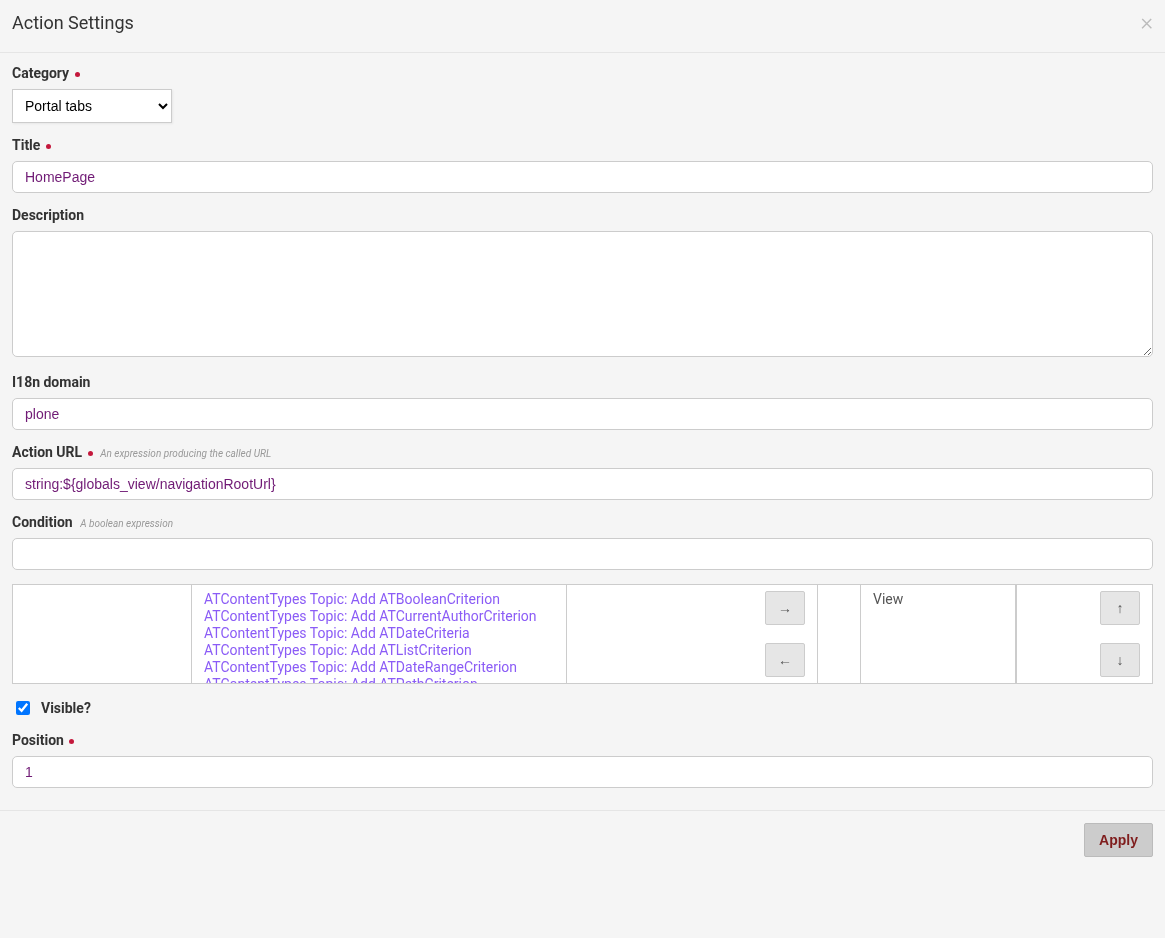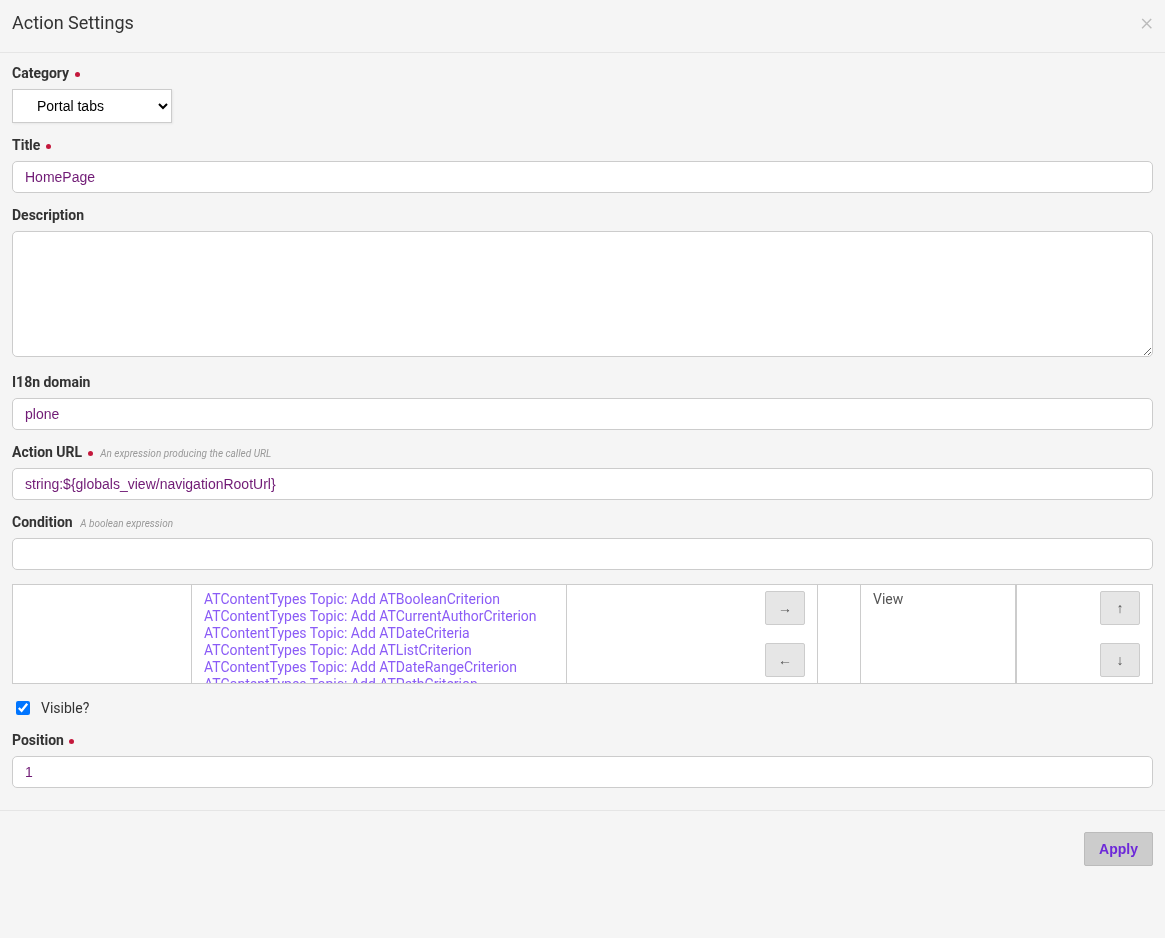--- a/index.html
+++ b/index.html
@@ -62,21 +62,21 @@
     font-style: italic;
     color: #999;
     margin-left: 4px;
     font-size: 10px;
   }
   select.select-narrow {
     width: 160px;
     height: 34px;
     border: 1px solid #ccc;
     background: #fff;
-    padding: 4px 20px;
+    padding: 4px 8px;
     font-size: 14px;
     box-shadow: 1px 1px 2px rgba(0,0,0,0.06);
   }
   input[type=text], textarea {
     width: 100%;
     border: 1px solid #ccc;
     background: #fff;
     padding: 7px 12px;
     font-size: 14px;
     border-radius: 5px;
@@ -159,38 +159,37 @@
     align-items: center;
     justify-content: flex-end;
     padding-right: 12px;
   }
   .checkbox-row {
     display: flex;
     align-items: center;
     gap: 8px;
   }
   .checkbox-row label {
-    font-weight: 400;
+    font-weight: 700;
   }
   .dialog-footer {
     border-top: 1px solid #e5e5e5;
     padding: 12px;
     display: flex;
     justify-content: flex-end;
   }
   .apply-btn {
     background: #cccccc;
     border: 1px solid #bbb;
-    color: #6d28d9;
+    color: #7f1d1d;
     font-weight: 700;
     font-size: 14px;
     padding: 8px 14px;
     cursor: pointer;
     border-radius: 2px;
-    margin-top: 9px;
   }
   input[type=checkbox]{
     width:14px;height:14px;
   }
 </style>
 </head>
 <body>
 
 <div class="dialog">
 

